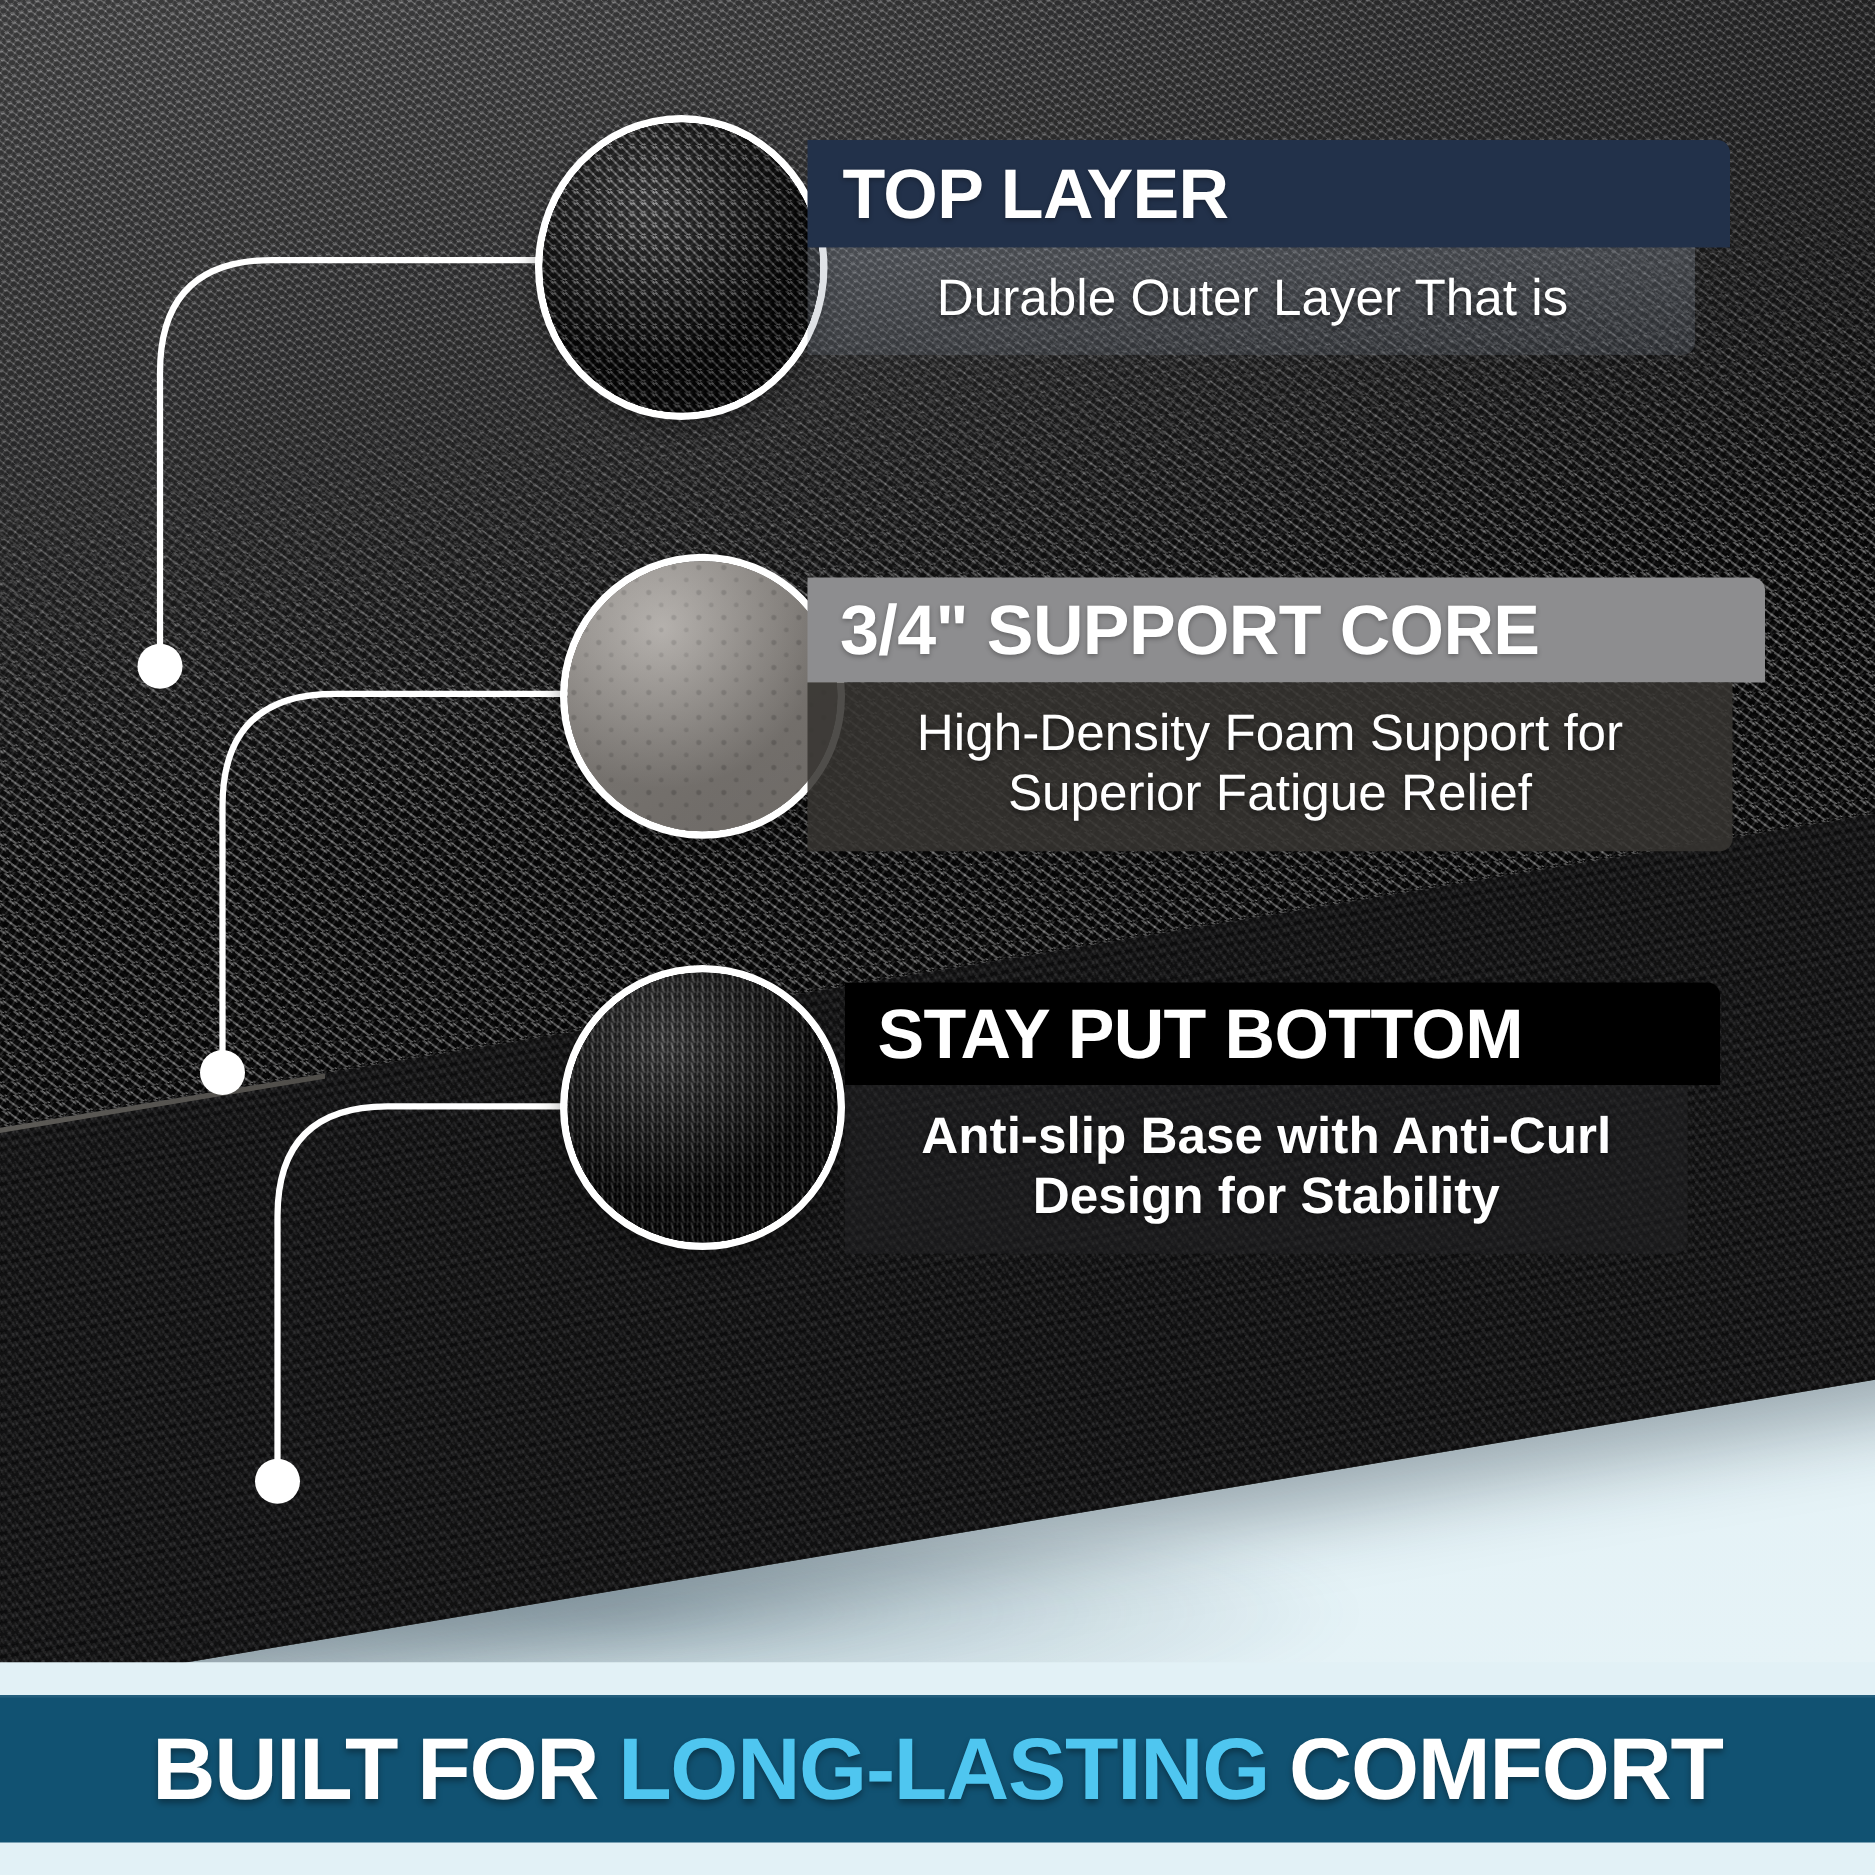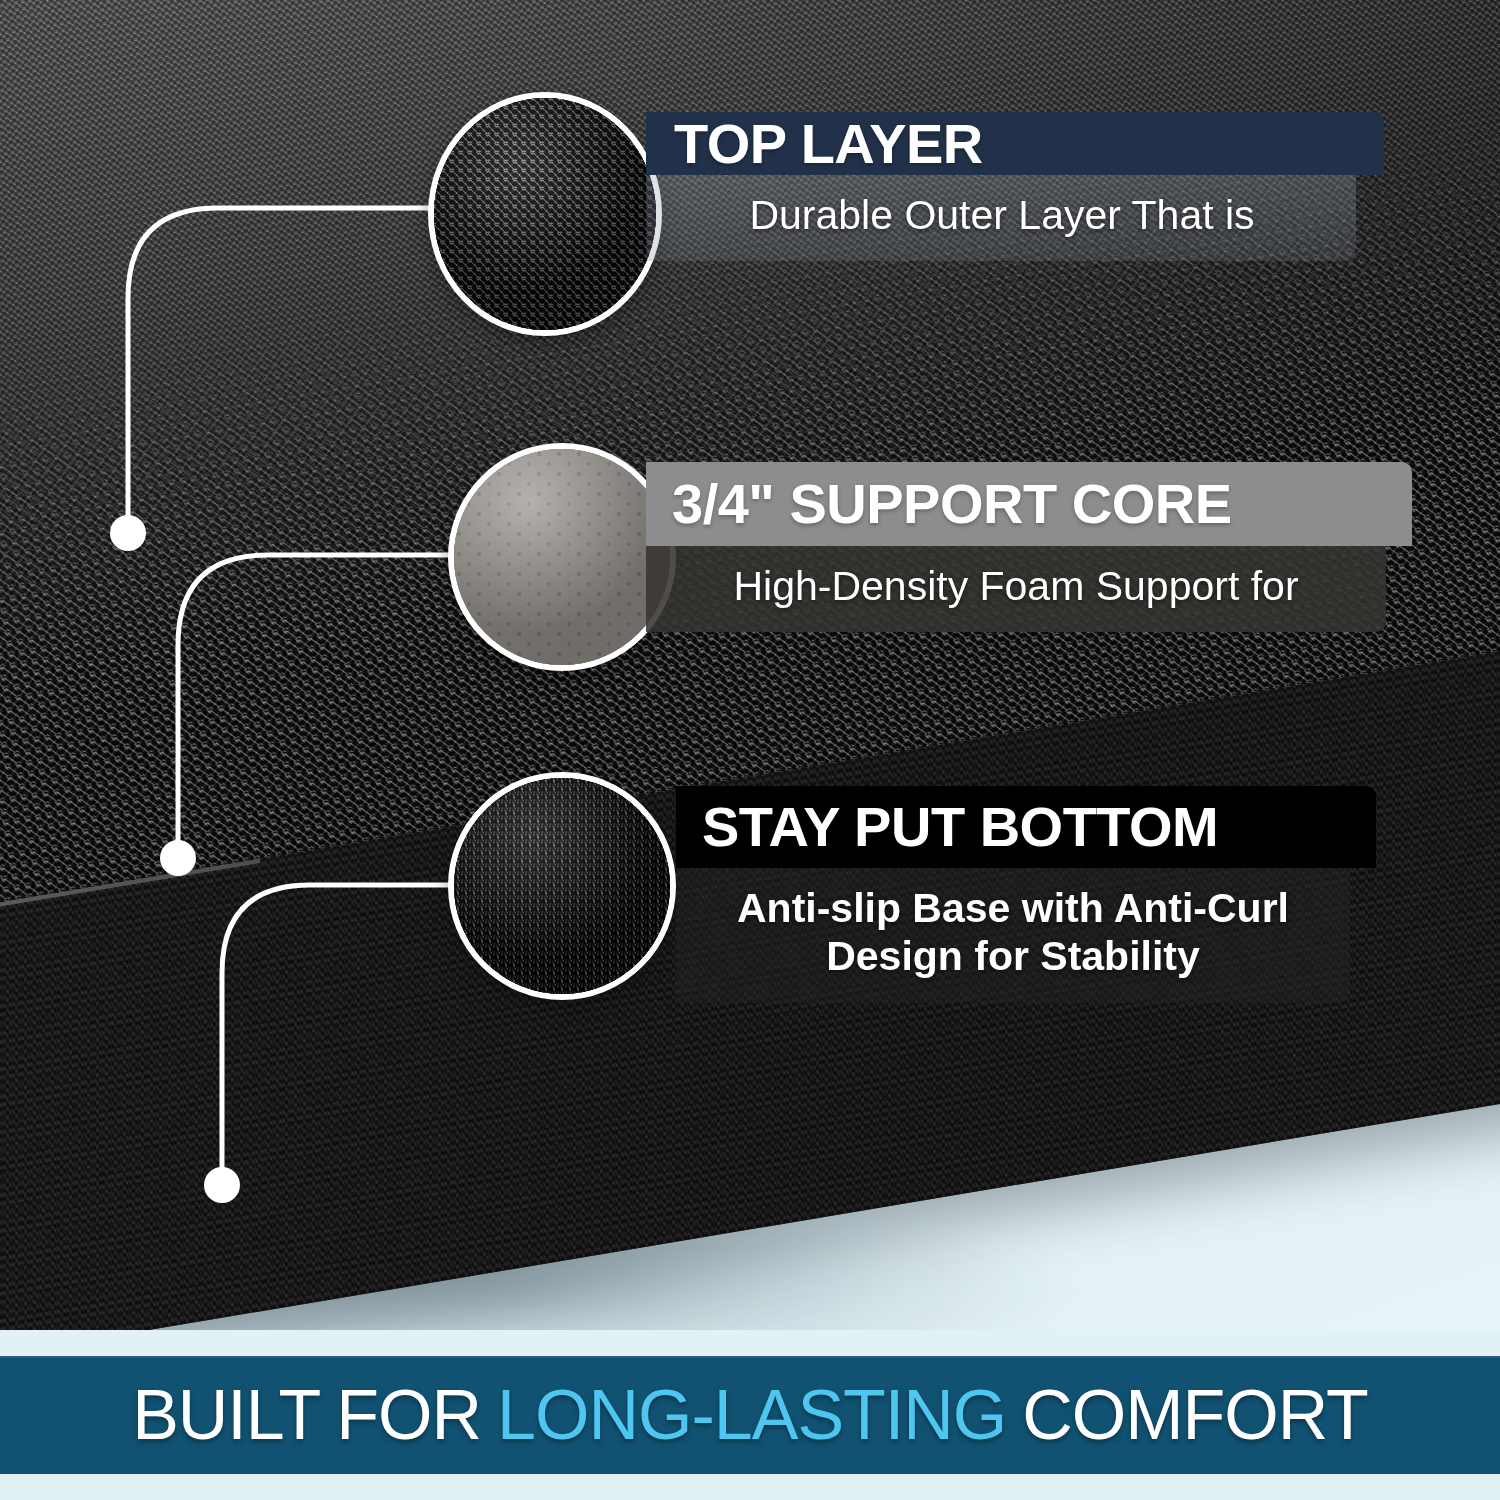--- a/index.html
+++ b/index.html
@@ -125,21 +125,21 @@
   .callout .body{
     color:#fff;line-height:1.18;
     text-shadow:0 2px 5px rgba(0,0,0,.55);
     border-bottom-right-radius:10px;
     box-sizing:border-box;
     text-align:center;
   }
 
   
   .c1{left:646px;top:112px;}
-  .c1 .head{width:710px;height:63px;background:#22314a;padding-left:28px;font-size:56px;}
+  .c1 .head{width:710px;height:86px;background:#22314a;padding-left:28px;font-size:56px;}
   .c1 .body{width:710px;padding:16px 26px 22px 28px;font-size:41px;
             background:linear-gradient(180deg,rgba(150,160,175,.30),rgba(120,130,145,.24));}
 
   
   .c2{left:646px;top:462px;}
   .c2 .head{width:740px;height:84px;background:#8d8d8f;padding-left:26px;font-size:56px;}
   .c2 .body{width:740px;padding:16px 26px 22px 26px;font-size:41px;
             background:rgba(55,52,49,.88);}
 
   
@@ -147,21 +147,21 @@
   .c3 .head{width:674px;height:82px;background:#000;padding-left:26px;font-size:56px;}
   .c3 .body{width:674px;padding:16px 26px 22px 26px;font-size:41px;
             background:rgba(35,35,37,.52);font-weight:bold;}
 
   
   .banner{position:absolute;left:0;top:1330px;width:1500px;height:170px;
     background:#e2f1f6;display:flex;align-items:center;justify-content:center;}
   .banner .bar{width:1500px;height:118px;background:#115272;
     display:flex;align-items:center;justify-content:center;gap:0;
     box-shadow:inset 0 2px 0 rgba(255,255,255,.08);}
-  .banner .txt{font-size:70px;font-weight:normal;letter-spacing:-1px;white-space:nowrap;
+  .banner .txt{font-size:70px;font-weight:bold;letter-spacing:-1px;white-space:nowrap;
     text-shadow:0 3px 5px rgba(0,0,0,.35);}
   .w{color:#ffffff;}
   .a{color:#4fc6f0;}
   .sp{display:inline-block;width:16px;}
 </style>
 </head>
 <body>
 
 <div id="stage">
 
@@ -214,20 +214,21 @@
       <div class="head">TOP LAYER</div>
       <div class="body">
         <div>Durable Outer Layer That is</div>
       </div>
     </div>
 
     <div class="callout c2">
       <div class="head">3/4" SUPPORT CORE</div>
       <div class="body">
         <div>High-Density Foam Support for</div>
+        <div>Superior Fatigue Relief</div>
       </div>
     </div>
 
     <div class="callout c3">
       <div class="head">STAY PUT BOTTOM</div>
       <div class="body">
         <div>Anti-slip Base with Anti-Curl</div>
         <div>Design for Stability</div>
       </div>
     </div>

